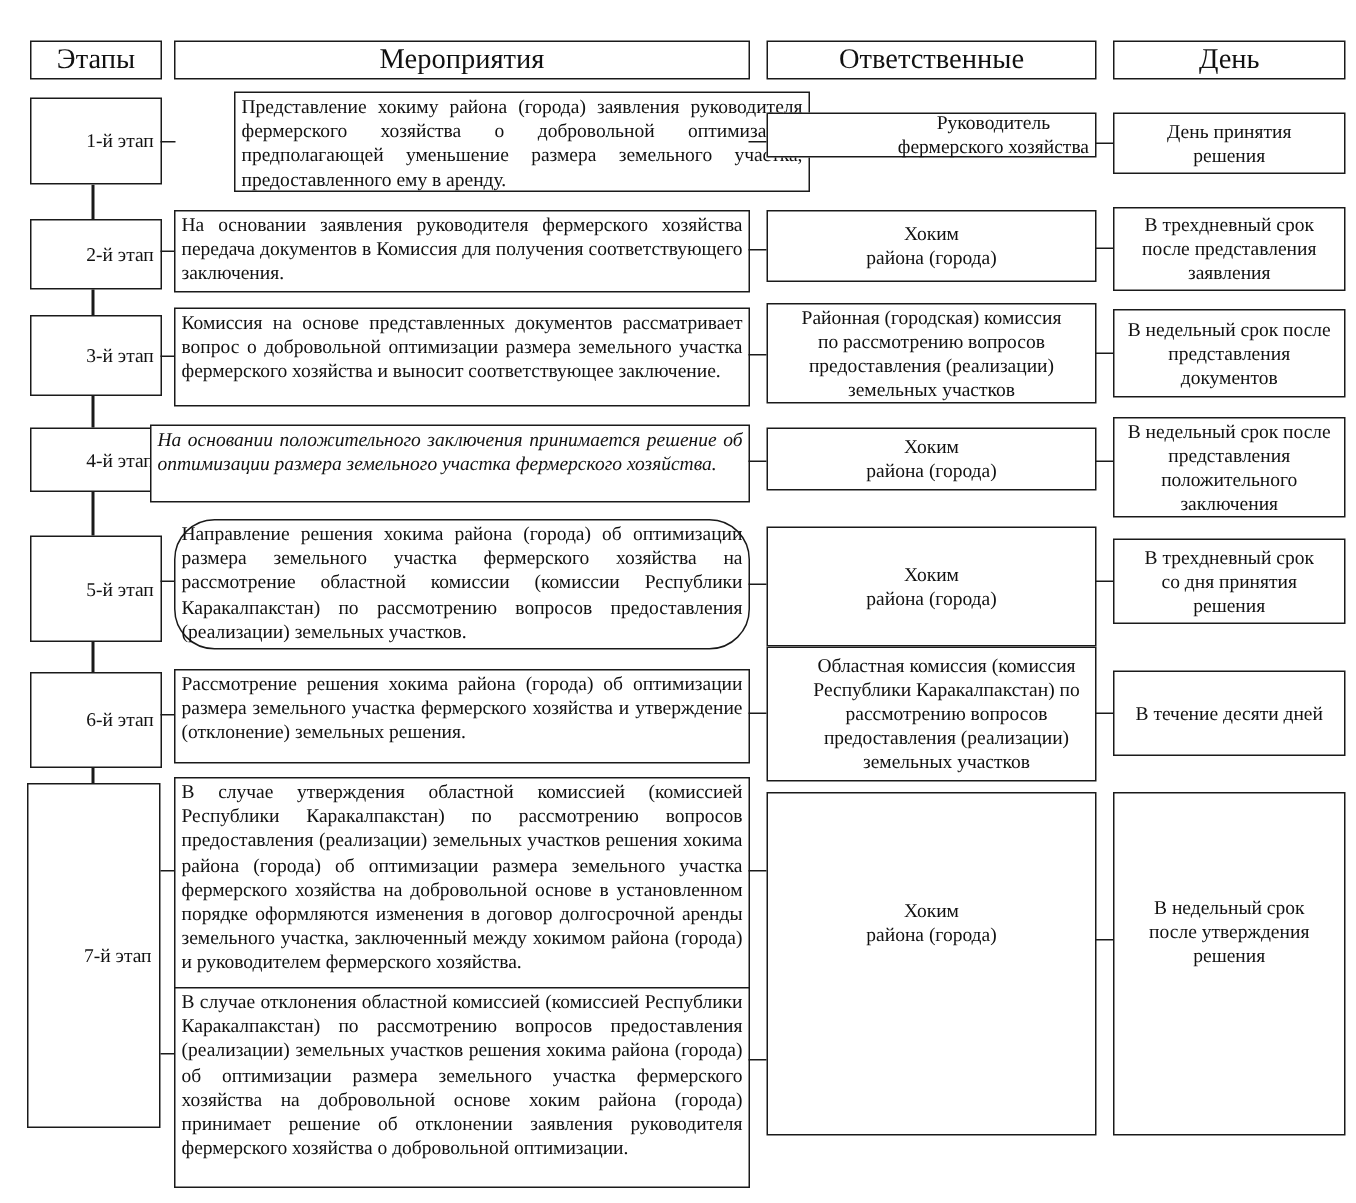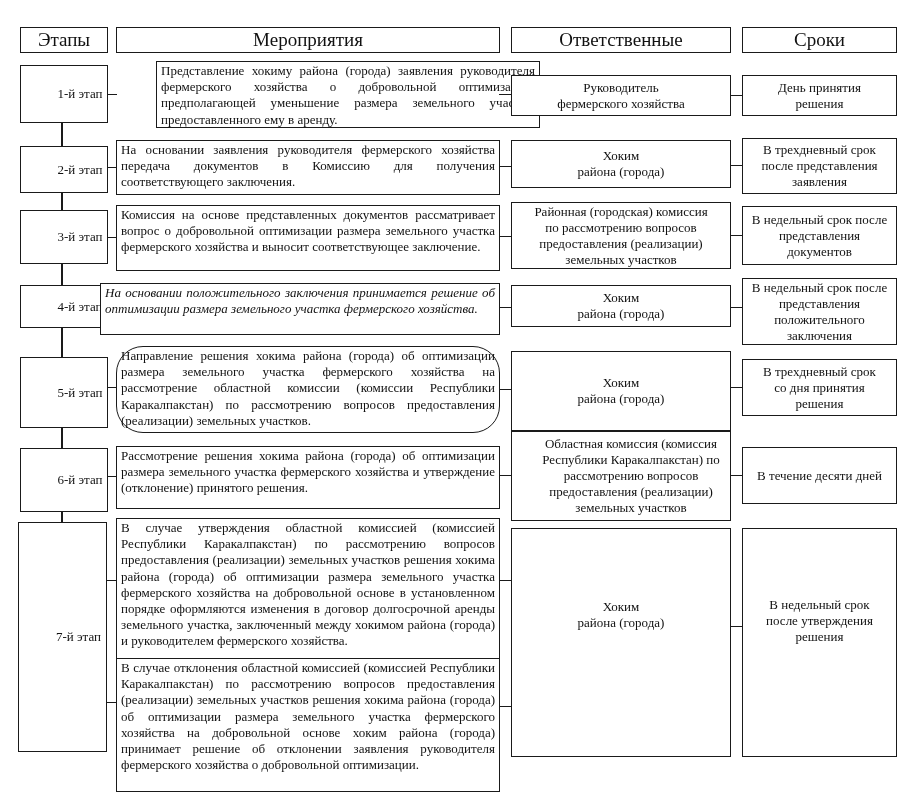--- a/index.html
+++ b/index.html
@@ -23,21 +23,21 @@
 <div class="box hdr" style="left:20px;top:27px;width:88px;height:26px;">
     <span>Этапы</span>
   </div>
 <div class="box hdr" style="left:116px;top:27px;width:384px;height:26px;">
     <span>Мероприятия</span>
   </div>
 <div class="box hdr" style="left:511px;top:27px;width:220px;height:26px;">
     <span>Ответственные</span>
   </div>
 <div class="box hdr" style="left:742px;top:27px;width:155px;height:26px;">
-    <span>Сроки</span>
+    <span>День</span>
   </div>
 
 <div class="line v" style="left:61px;top:123px;height:400px;"></div>
 
 <div class="box stage" style="left:20px;top:65px;width:88px;height:58px;">
     <span>1-й этап</span>
   </div>
 <div class="box stage" style="left:20px;top:146px;width:88px;height:47px;text-align:center;">
     <span>2-й этап</span>
   </div>
@@ -63,51 +63,51 @@
 <div class="line h" style="left:107px;top:307px;width:10px;"></div>
 <div class="line h" style="left:107px;top:387px;width:10px;"></div>
 <div class="line h" style="left:107px;top:476px;width:10px;"></div>
 <div class="line h" style="left:107px;top:580px;width:10px;"></div>
 <div class="line h" style="left:107px;top:702px;width:10px;"></div>
 
 <div class="box just" style="left:116px;top:61px;width:384px;height:67px;margin-left:40px;">
     <span>Представление хокиму района (города) заявления руководителя фермерского хозяйства о добровольной оптимизации, предполагающей уменьшение размера земельного участка, предоставленного ему в аренду.</span>
   </div>
 <div class="box just" style="left:116px;top:140px;width:384px;height:55px;">
-    <span>На основании заявления руководителя фермерского хозяйства передача документов в Комиссию для получения соответствующего заключения.</span>
+    <span>На основании заявления руководителя фермерского хозяйства передача документов в Комиссия для получения соответствующего заключения.</span>
   </div>
 <div class="box just" style="left:116px;top:205px;width:384px;height:66px;">
     <span>Комиссия на основе представленных документов рассматривает вопрос о добровольной оптимизации размера земельного участка фермерского хозяйства и выносит соответствующее заключение.</span>
   </div>
 <div class="box just" style="left:100px;top:283px;width:400px;height:52px;font-style:italic;">
     <span>На основании положительного заключения принимается решение об оптимизации размера земельного участка фермерского хозяйства.</span>
   </div>
 <div class="box just" style="left:116px;top:346px;width:384px;height:87px;border-radius:27px;">
     <span>Направление решения хокима района (города) об оптимизации размера земельного участка фермерского хозяйства на рассмотрение областной комиссии (комиссии Республики Каракалпакстан) по рассмотрению вопросов предоставления (реализации) земельных участков.</span>
   </div>
 <div class="box just" style="left:116px;top:446px;width:384px;height:63px;">
-    <span>Рассмотрение решения хокима района (города) об оптимизации размера земельного участка фермерского хозяйства и утверждение (отклонение) принятого решения.</span>
+    <span>Рассмотрение решения хокима района (города) об оптимизации размера земельного участка фермерского хозяйства и утверждение (отклонение) земельных решения.</span>
   </div>
 <div class="box just" style="left:116px;top:518px;width:384px;height:141px;overflow:hidden;">
     <span>В случае утверждения областной комиссией (комиссией Республики Каракалпакстан) по рассмотрению вопросов предоставления (реализации) земельных участков решения хокима района (города) об оптимизации размера земельного участка фермерского хозяйства на добровольной основе в установленном порядке оформляются изменения в договор долгосрочной аренды земельного участка, заключенный между хокимом района (города) и руководителем фермерского хозяйства.</span>
   </div>
 <div class="box just" style="left:116px;top:658px;width:384px;height:134px;">
     <span>В случае отклонения областной комиссией (комиссией Республики Каракалпакстан) по рассмотрению вопросов предоставления (реализации) земельных участков решения хокима района (города) об оптимизации размера земельного участка фермерского хозяйства на добровольной основе хоким района (города) принимает решение об отклонении заявления руководителя фермерского хозяйства о добровольной оптимизации.</span>
   </div>
 
 <div class="line h" style="left:499px;top:94px;width:13px;"></div>
 <div class="line h" style="left:499px;top:166px;width:13px;"></div>
 <div class="line h" style="left:499px;top:236px;width:13px;"></div>
 <div class="line h" style="left:499px;top:307px;width:13px;"></div>
 <div class="line h" style="left:499px;top:389px;width:13px;"></div>
 <div class="line h" style="left:499px;top:475px;width:13px;"></div>
 <div class="line h" style="left:499px;top:580px;width:13px;"></div>
 <div class="line h" style="left:499px;top:706px;width:13px;"></div>
 
-<div class="box center" style="left:511px;top:75px;width:220px;height:41px;"><span>Руководитель
+<div class="box center" style="left:511px;top:75px;width:220px;height:30px;justify-content:flex-end;"><span>Руководитель
 фермерского хозяйства</span></div>
 <div class="box center" style="left:511px;top:140px;width:220px;height:48px;"><span>Хоким
 района (города)</span></div>
 <div class="box center" style="left:511px;top:202px;width:220px;height:67px;"><span>Районная (городская) комиссия
 по рассмотрению вопросов
 предоставления (реализации)
 земельных участков</span></div>
 <div class="box center" style="left:511px;top:285px;width:220px;height:42px;"><span>Хоким
 района (города)</span></div>
 <div class="box center" style="left:511px;top:351px;width:220px;height:80px;"><span>Хоким

